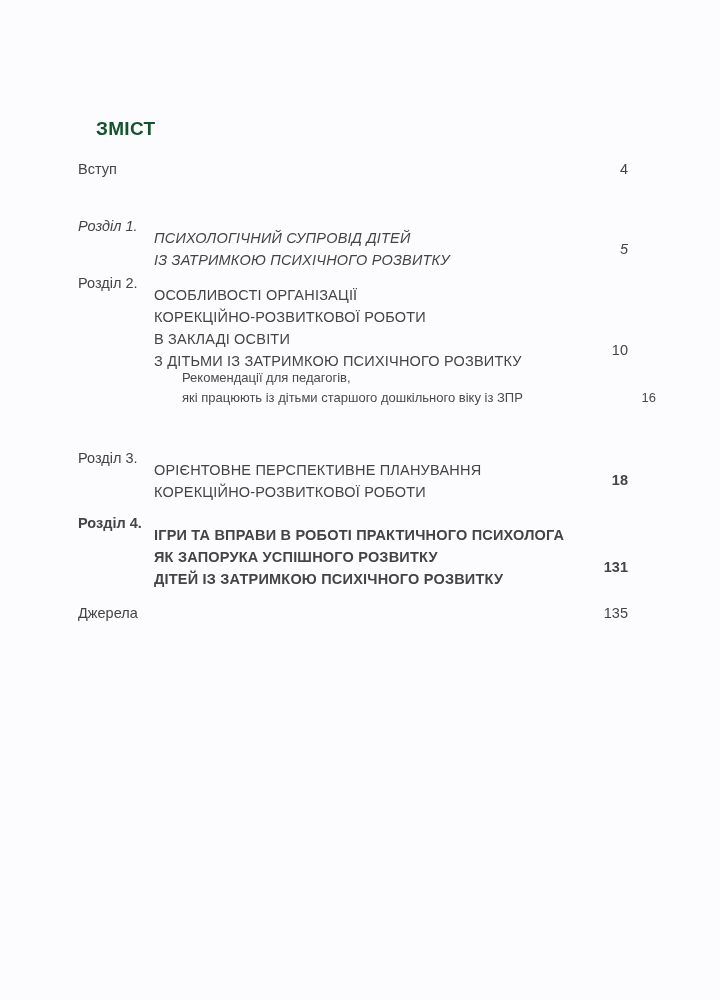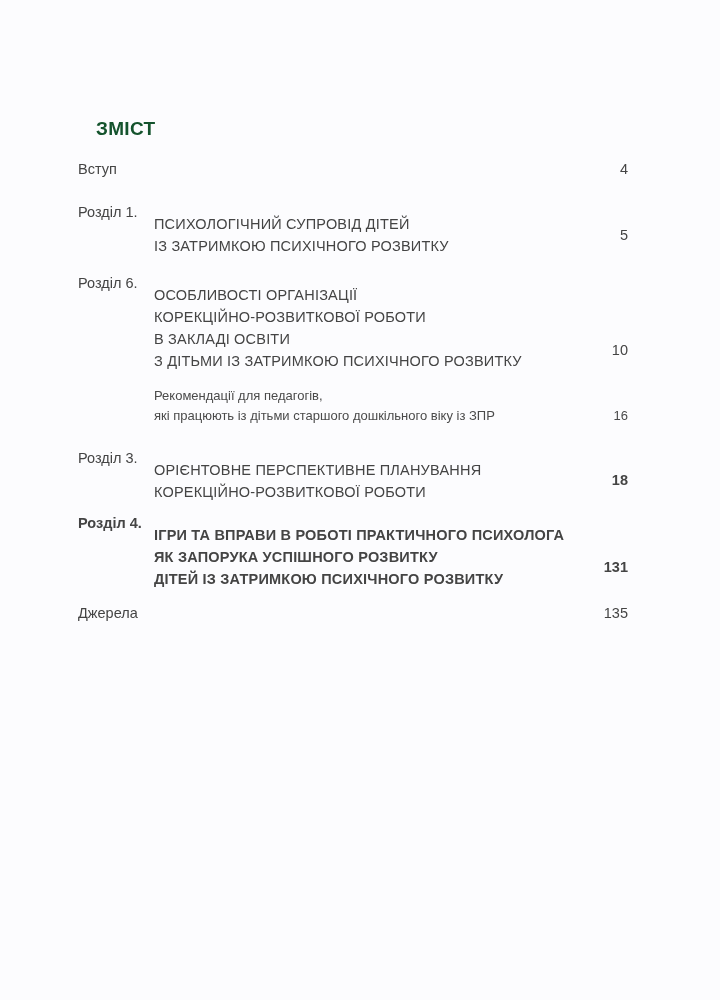--- a/index.html
+++ b/index.html
@@ -79,41 +79,41 @@
 
 <div class="page">
 
   <div class="title">ЗМІСТ</div>
 
   <div class="entry simple" style="top:158px; height:22px;">
     <span class="label">Вступ</span>
     <span class="page-num" style="top:0;">4</span>
   </div>
 
-  <div class="entry" style="top:201px; height:44px;">
+  <div class="entry" style="top:215px; height:44px;font-style:italic;">
     <span class="label">Розділ 1.</span>
     <span class="lines">
       <span class="line">ПСИХОЛОГІЧНИЙ СУПРОВІД ДІТЕЙ</span>
       <span class="line">ІЗ ЗАТРИМКОЮ ПСИХІЧНОГО РОЗВИТКУ</span>
     </span>
     <span class="page-num" style="top:23px;">5</span>
   </div>
 
   <div class="entry" style="top:272px; height:88px;">
-    <span class="label">Розділ 6.</span>
+    <span class="label">Розділ 2.</span>
     <span class="lines">
       <span class="line">ОСОБЛИВОСТІ ОРГАНІЗАЦІЇ</span>
       <span class="line">КОРЕКЦІЙНО-РОЗВИТКОВОЇ РОБОТИ</span>
       <span class="line">В ЗАКЛАДІ ОСВІТИ</span>
       <span class="line">З ДІТЬМИ ІЗ ЗАТРИМКОЮ ПСИХІЧНОГО РОЗВИТКУ</span>
     </span>
     <span class="page-num" style="top:67px;">10</span>
   </div>
 
-  <div class="subentry" style="top:386px; height:40px;">
+  <div class="subentry" style="top:368px; height:40px;margin-left:28px;">
     <span class="line">Рекомендації для педагогів,</span>
     <span class="line">які працюють із дітьми старшого дошкільного віку із ЗПР</span>
     <span class="page-num">16</span>
   </div>
 
   <div class="entry" style="top:447px; height:44px;">
     <span class="label">Розділ 3.</span>
     <span class="lines">
       <span class="line">ОРІЄНТОВНЕ ПЕРСПЕКТИВНЕ ПЛАНУВАННЯ</span>
       <span class="line">КОРЕКЦІЙНО-РОЗВИТКОВОЇ РОБОТИ</span>

